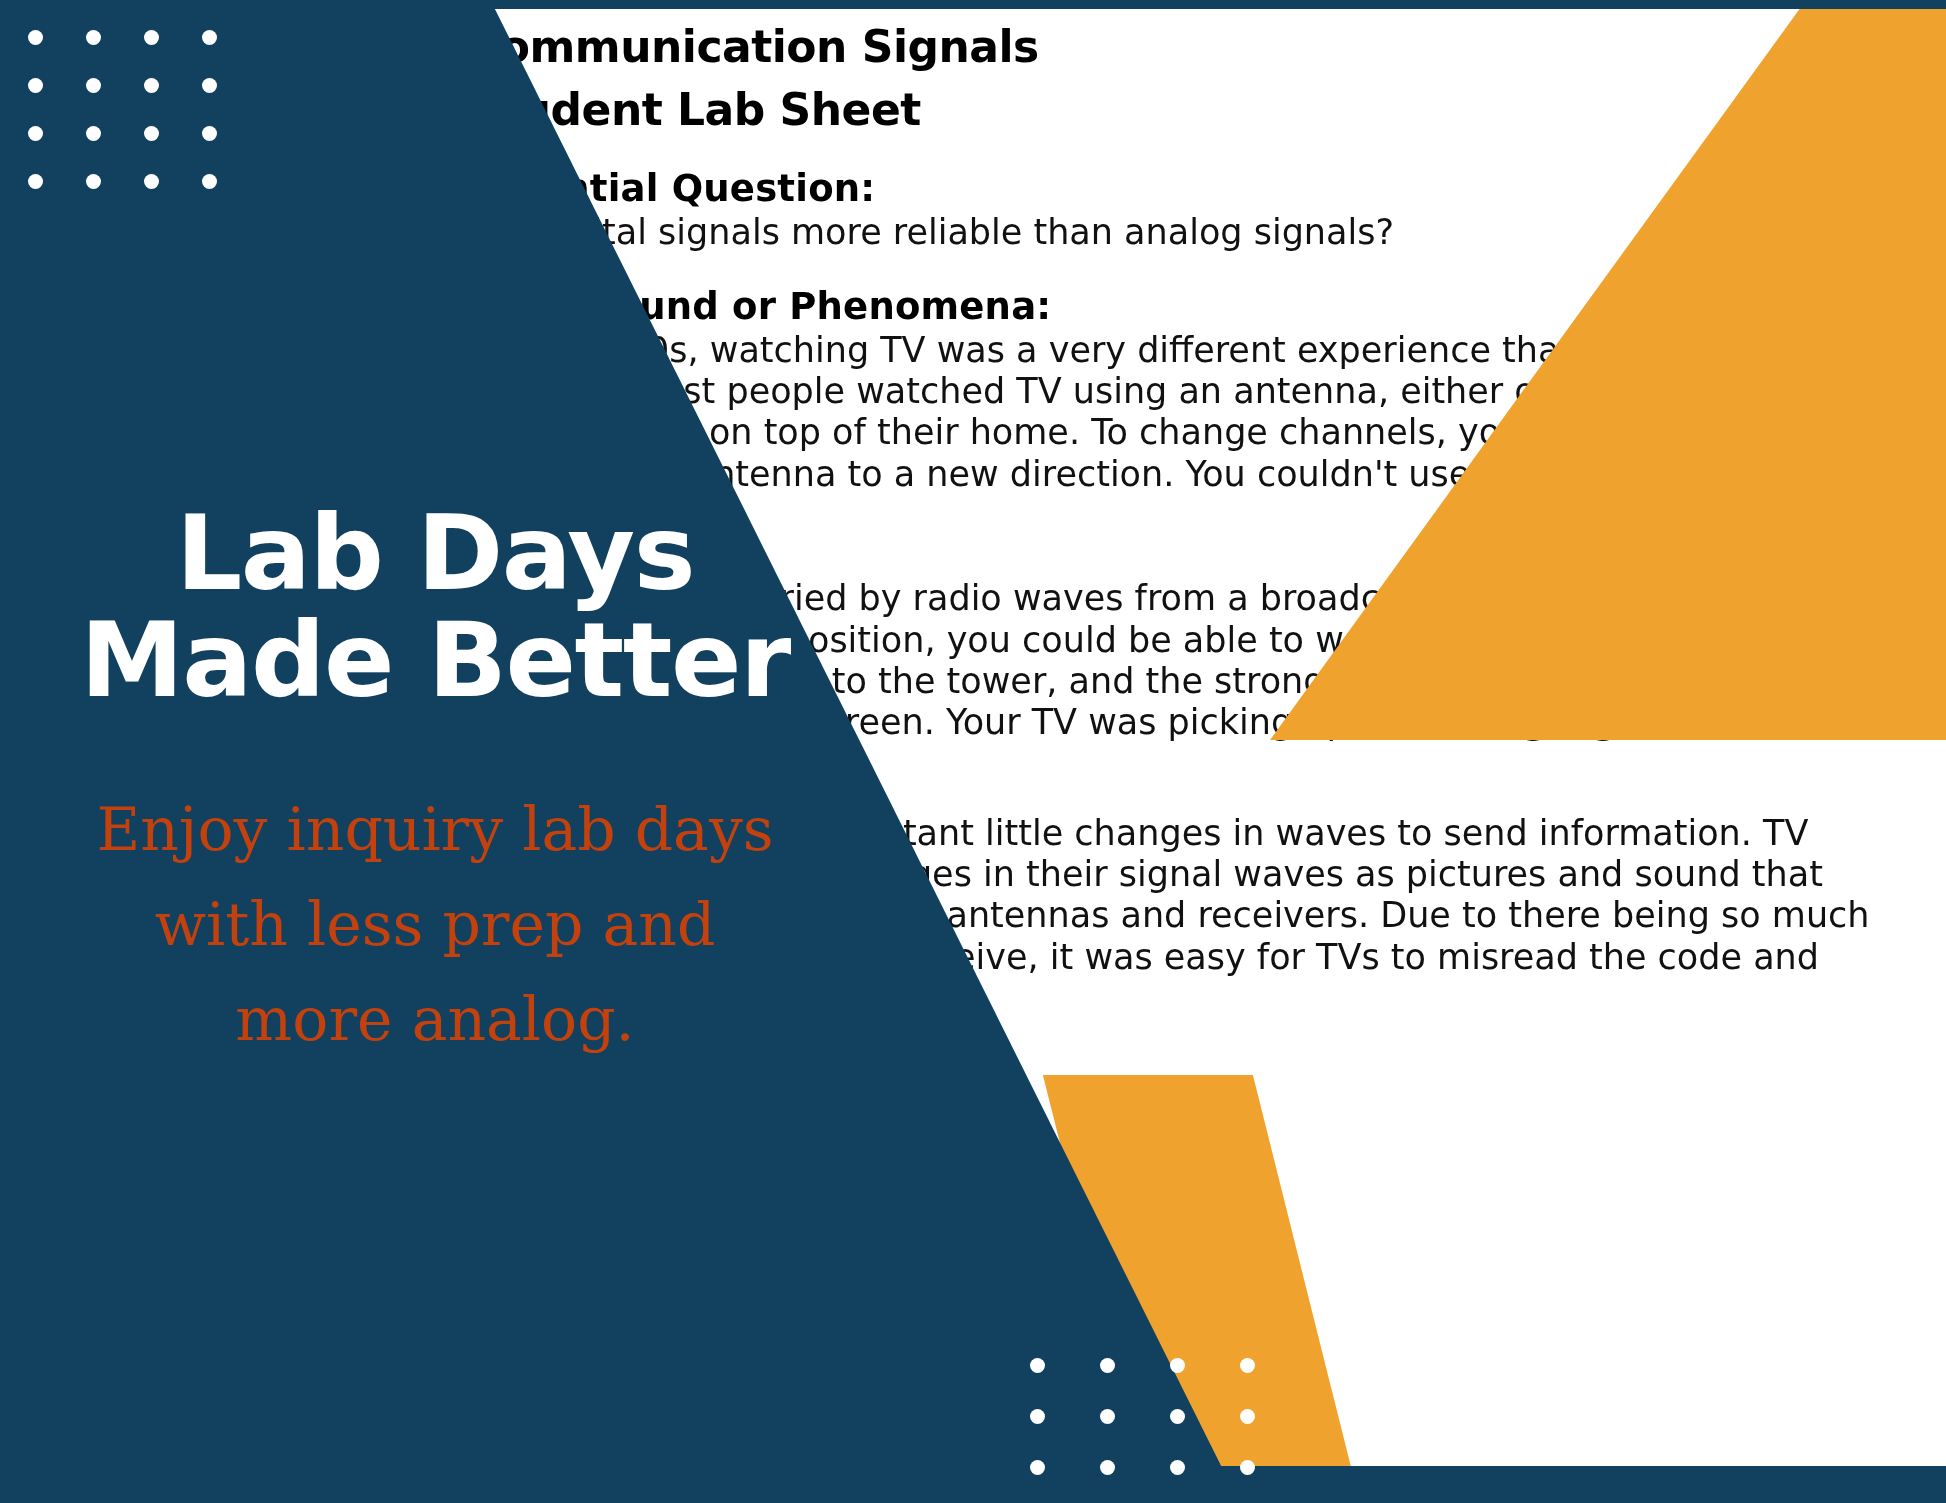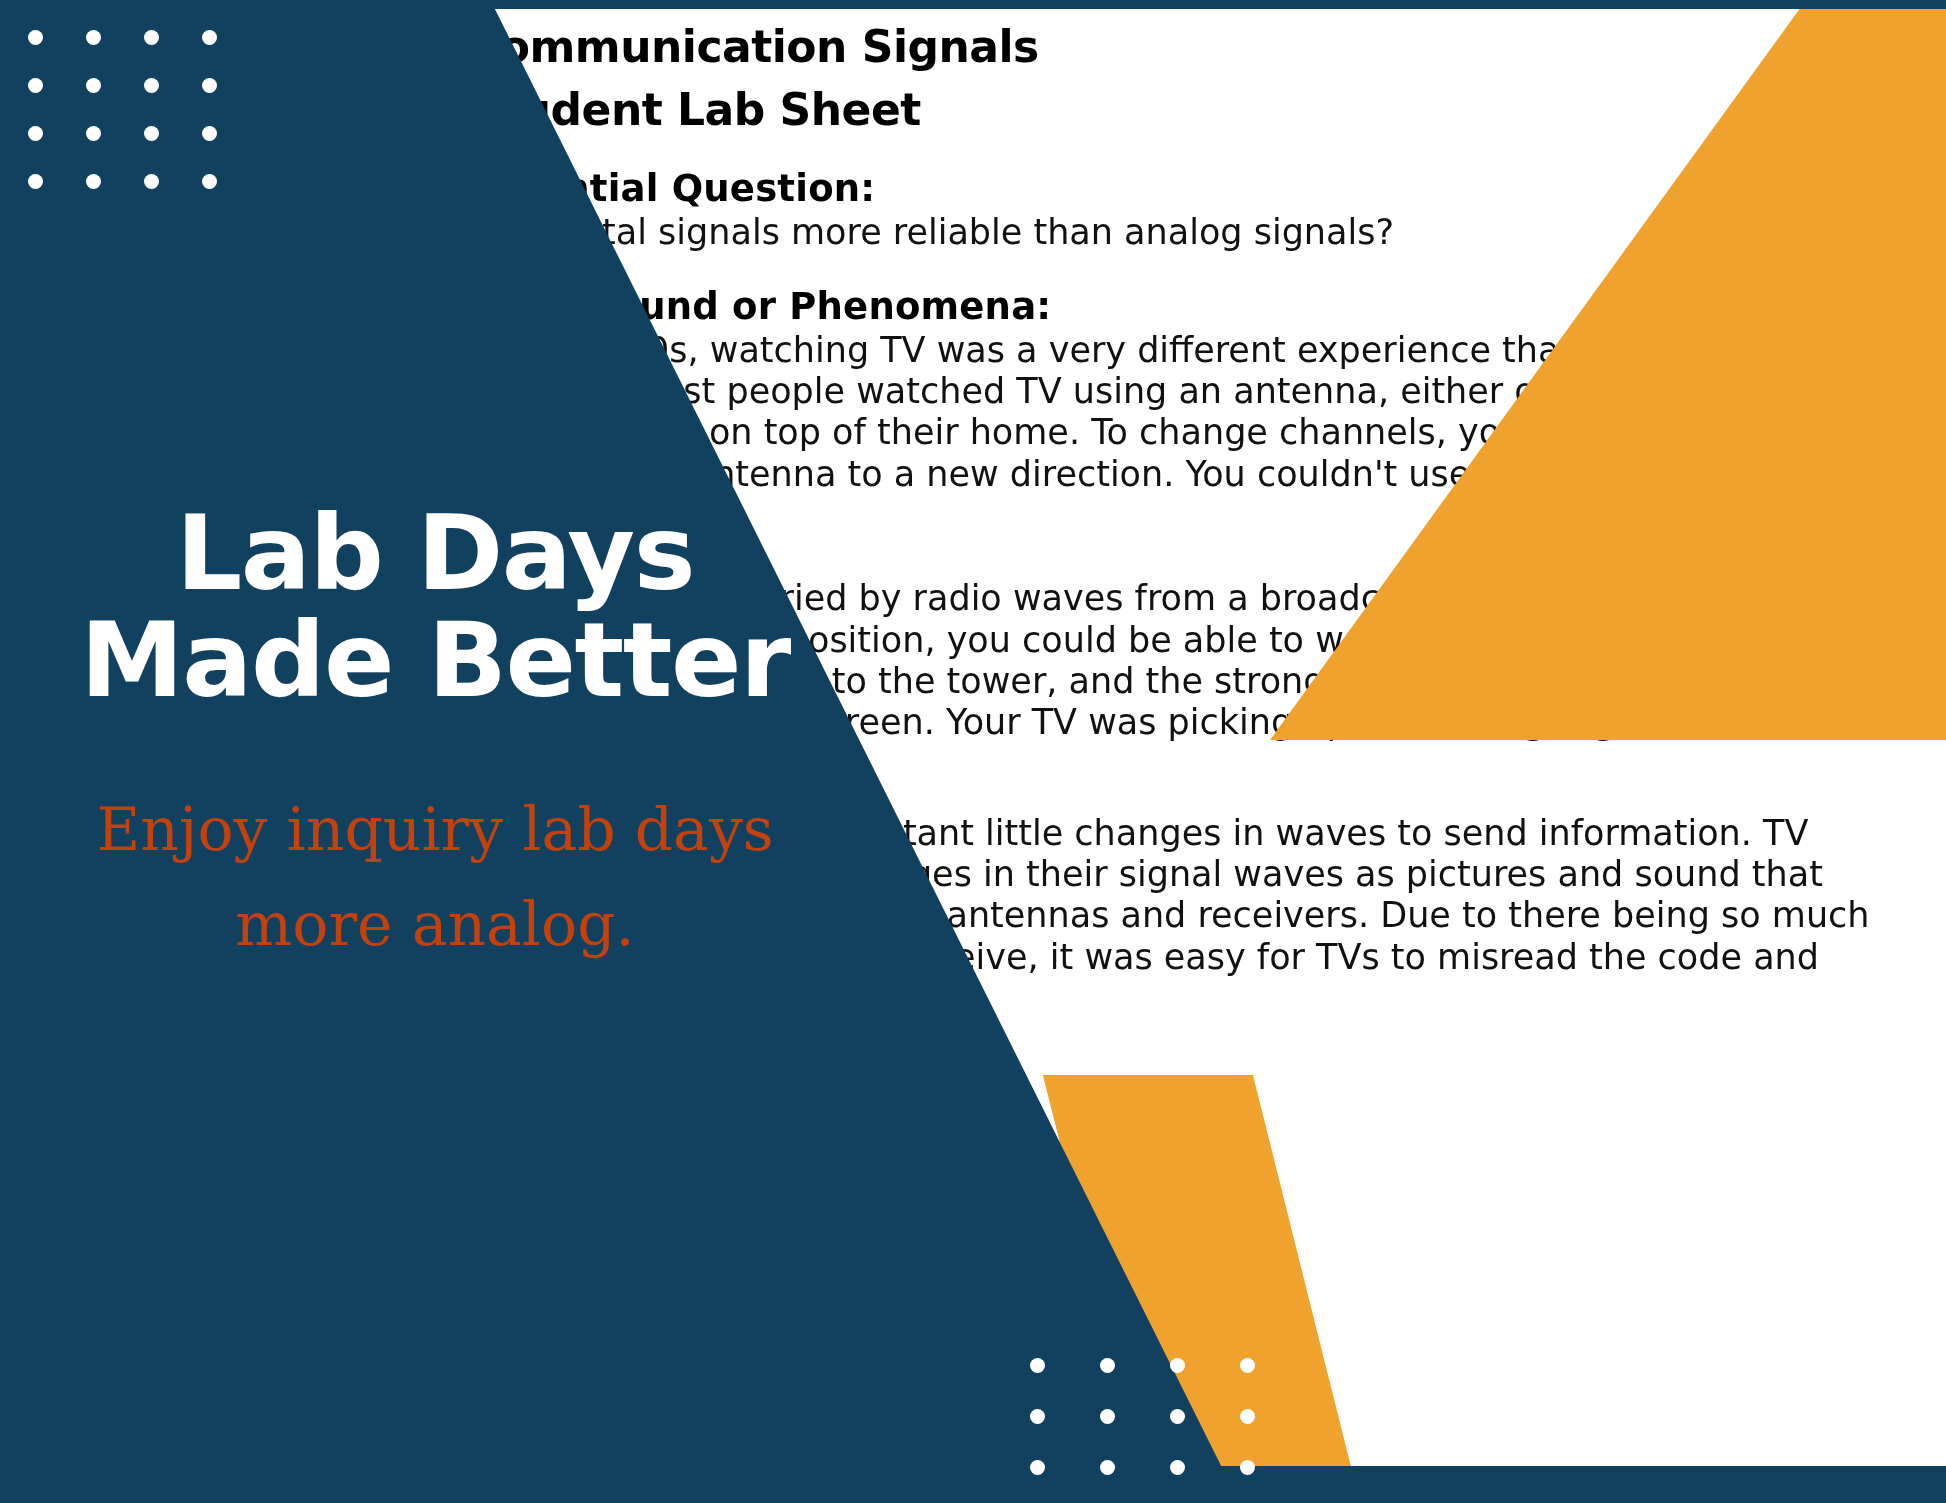--- a/index.html
+++ b/index.html
@@ -226,17 +226,18 @@
       <div class="dot"></div>
       <div class="dot"></div>
       <div class="dot"></div>
     </div>
 
   <div class="promo">
     <div class="promo-title">Lab Days</div>
     <div class="promo-title">Made Better</div>
     <div class="promo-sub">
       <div>Enjoy inquiry lab days</div>
+      <div>with less prep and</div>
       <div>more analog.</div>
     </div>
   </div>
 
 </div>
 
 </body></html>

